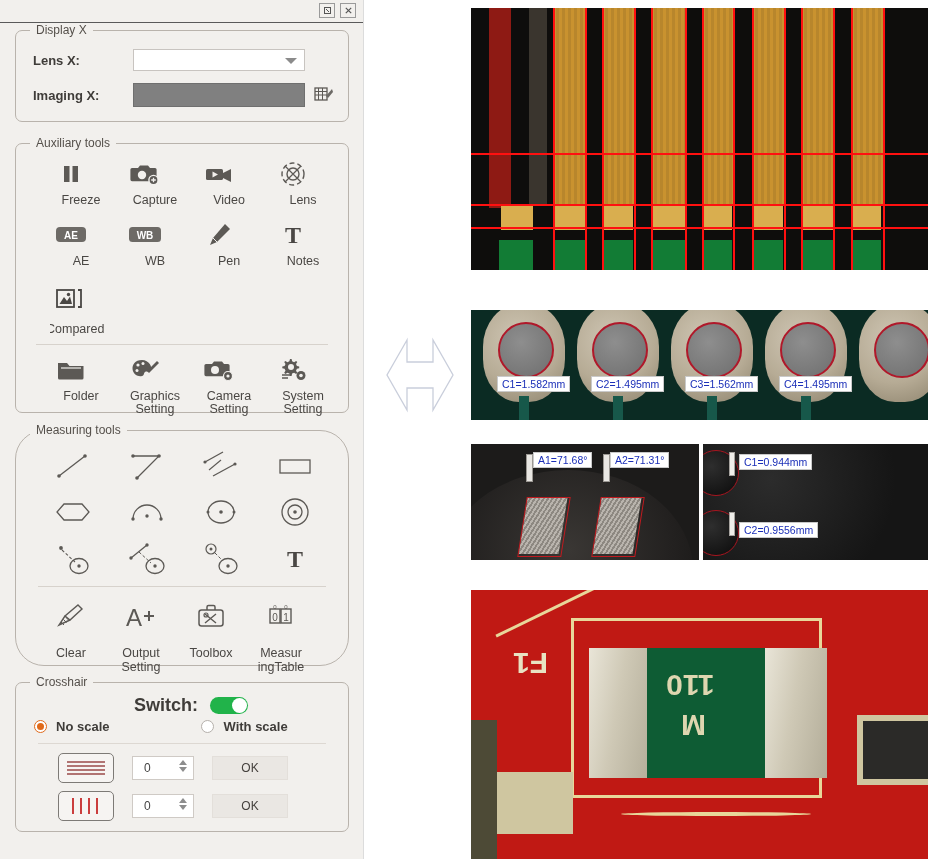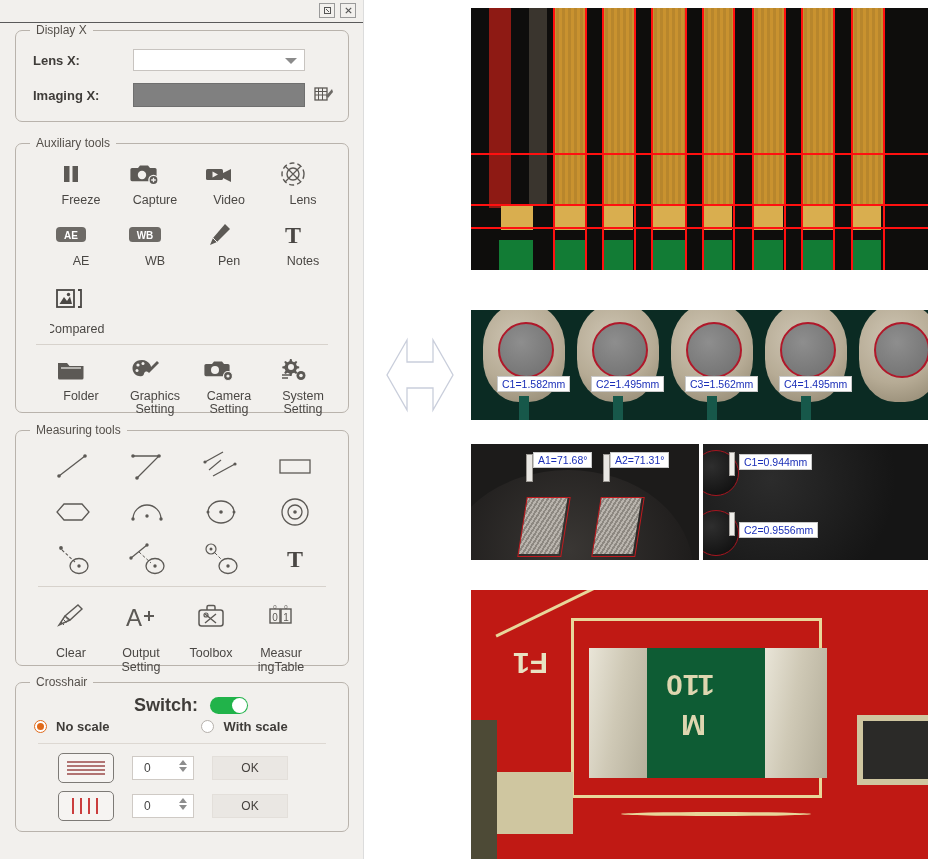--- a/index.html
+++ b/index.html
@@ -76,21 +76,21 @@
   .aux-divider{
     position:absolute;left:20px;right:20px;top:200px;height:1px;background:#d7d2cc;
   }
   .compared-label{
     position:absolute;left:34px;top:178px;width:72px;overflow:hidden;
     font-size:12.5px;color:#4a4744;white-space:nowrap;
   }
   .compared-label span{display:inline-block;margin-left:-4px;}
 
   
-  #g-measure{left:15px;top:430px;width:334px;height:236px;}
+  #g-measure{left:15px;top:430px;width:334px;height:236px;border-radius:29px;}
   .mgrid{
     position:absolute;left:20px;top:12px;width:296px;
     display:flex;flex-wrap:wrap;
   }
   .mtool{
     width:74px;height:46px;display:flex;align-items:center;justify-content:center;
     cursor:pointer;
   }
   .m-divider{
     position:absolute;left:22px;right:22px;top:155px;height:1px;background:#d7d2cc;

